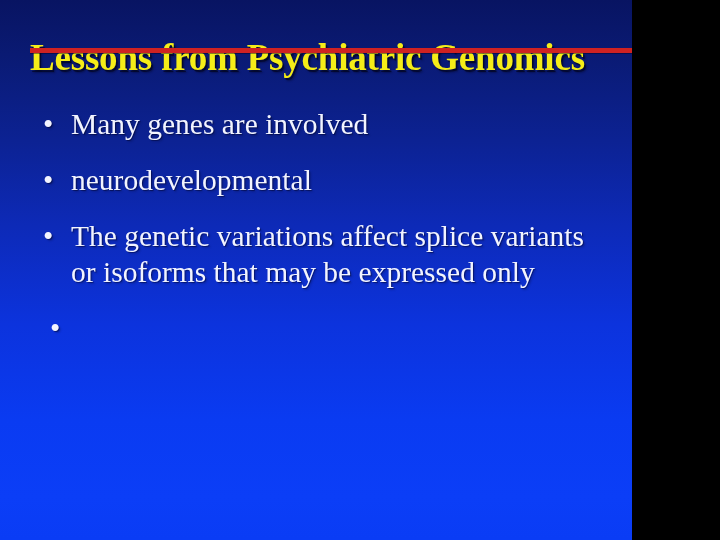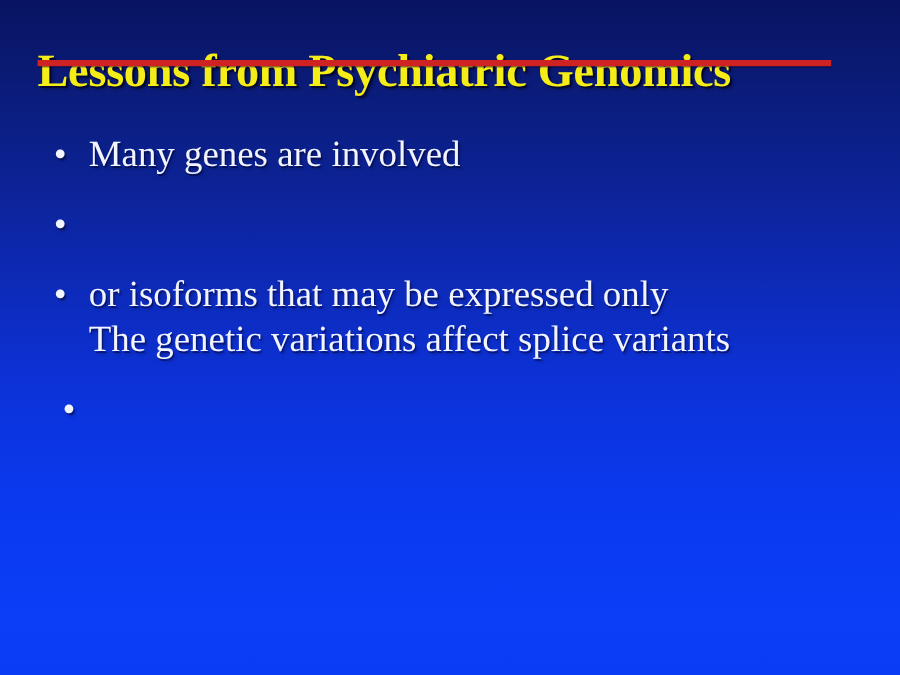--- a/index.html
+++ b/index.html
@@ -4,21 +4,21 @@
 <title>Slide</title>
 <style>
   html, body {
     margin: 0;
     padding: 0;
     background: #000;
   }
 
   .slide {
     position: relative;
-    width: 720px;
+    width: 632px;
     height: 540px;
     overflow: hidden;
     background: linear-gradient(
       to bottom,
       #081462 0%,
       #0a1a73 10%,
       #0c2293 26%,
       #0d2ab8 42%,
       #0c33dd 60%,
       #0a3bf2 78%,
@@ -125,27 +125,28 @@
   <div class="body-block">
       <div class="bullet-item">
         <span class="bullet-marker">•</span>
         <span class="bullet-text">
           <span class="bullet-line">Many genes are involved</span>
         </span>
       </div>
       <div class="bullet-item">
         <span class="bullet-marker">•</span>
         <span class="bullet-text">
+          <span class="bullet-line">neurodevelopmental</span>
         </span>
       </div>
       <div class="bullet-item">
         <span class="bullet-marker">•</span>
         <span class="bullet-text">
+          <span class="bullet-line">The genetic variations affect splice variants</span>
           <span class="bullet-line">or isoforms that may be expressed only</span>
-          <span class="bullet-line">The genetic variations affect splice variants</span>
         </span>
       </div>
       <div class="bullet-item indented">
         <span class="bullet-marker">•</span>
         <span class="bullet-text">
         </span>
       </div>
     </div>
 
 </div>

